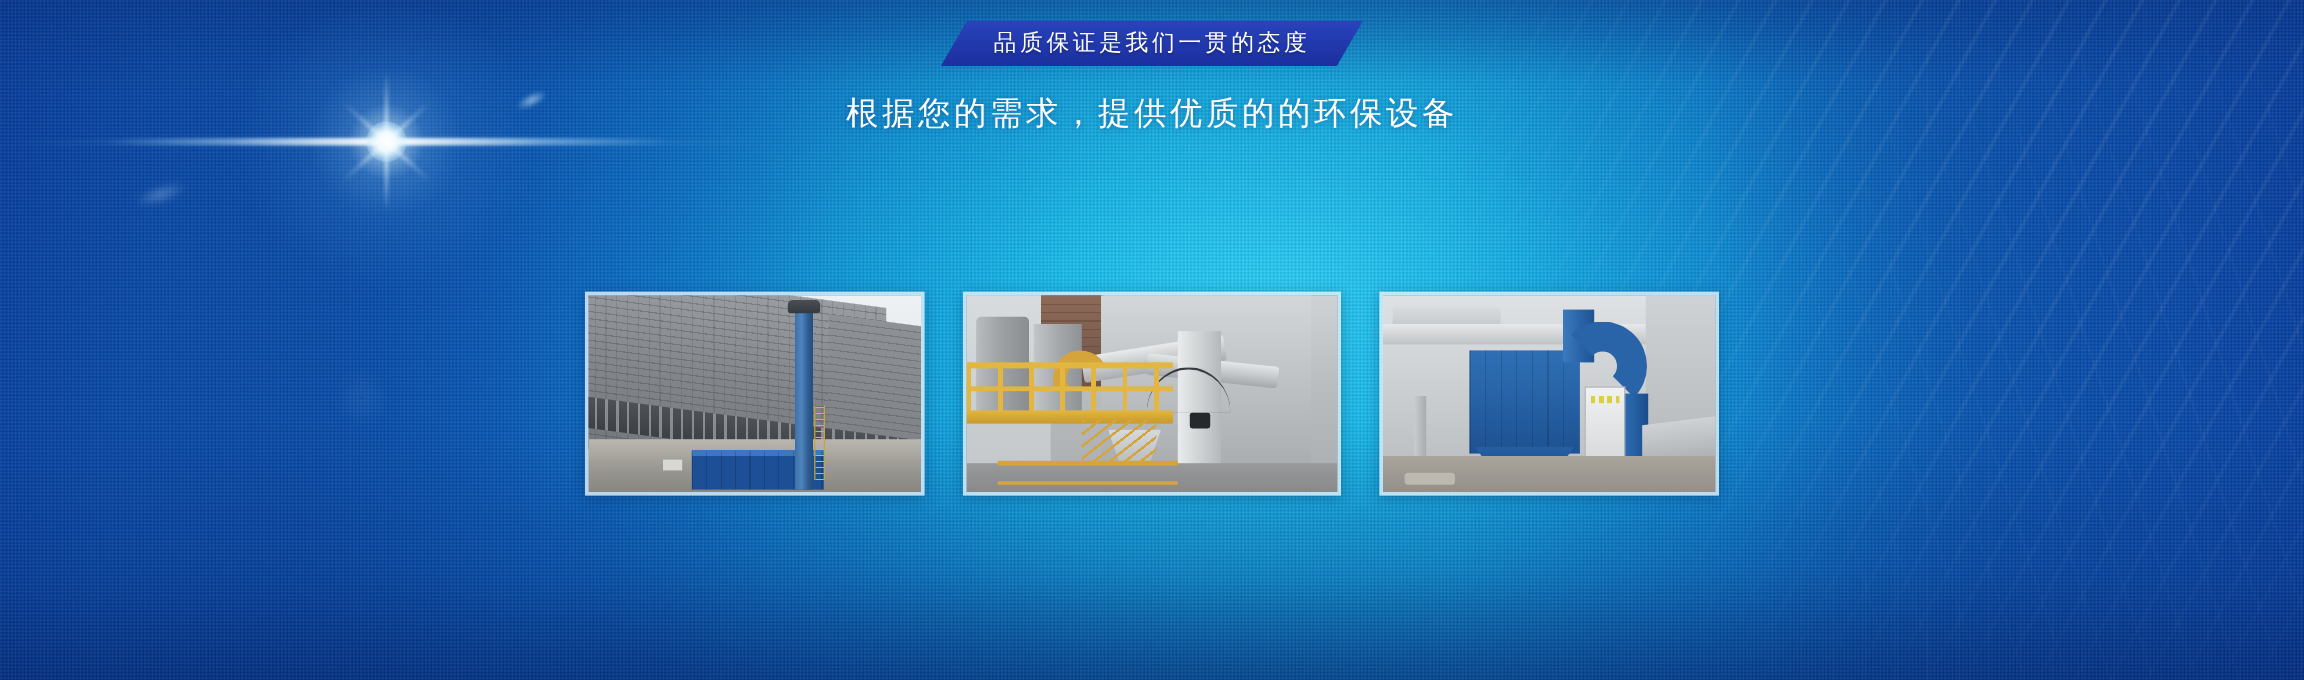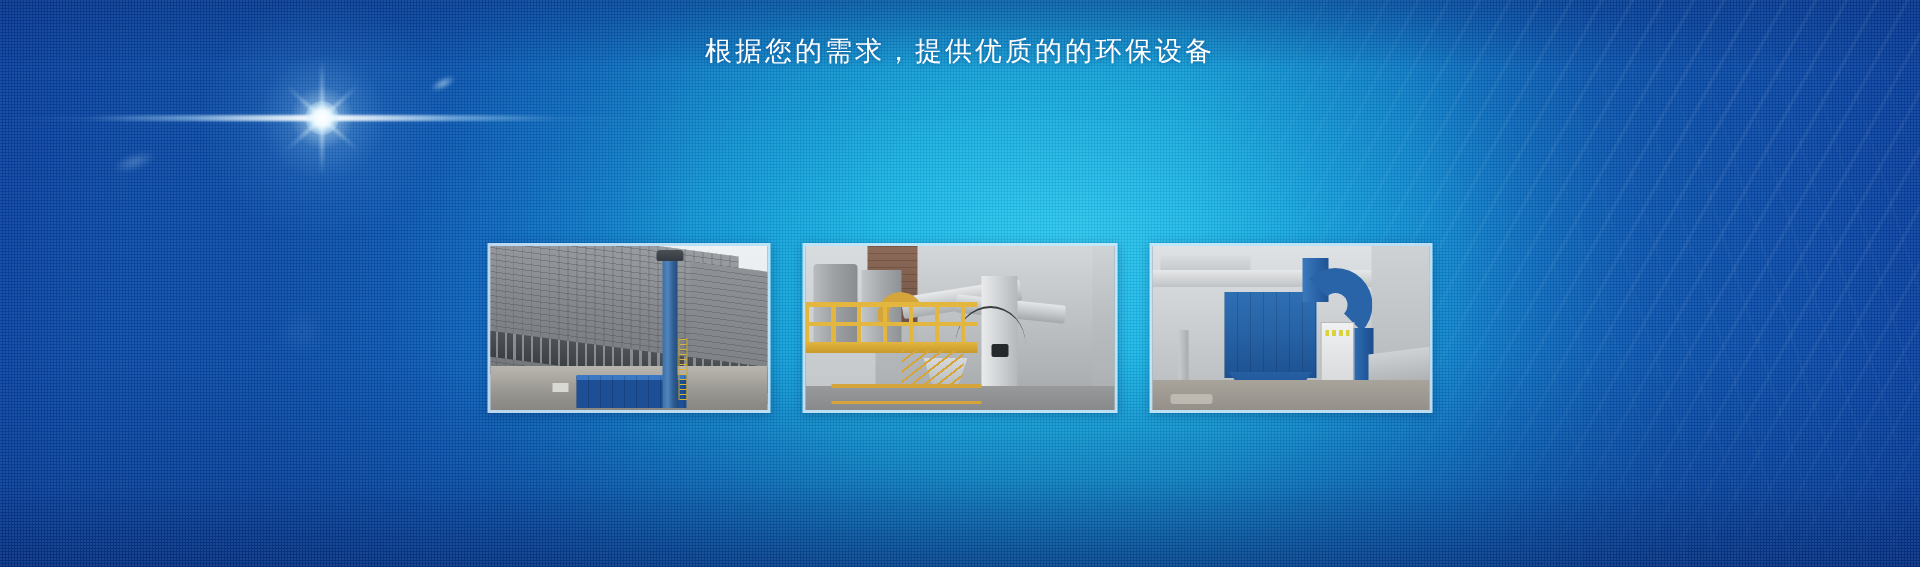--- a/index.html
+++ b/index.html
@@ -186,21 +186,21 @@
   }
   .badge-text {
     font-size:19px;
     color:#ffffff;
     letter-spacing:3px;
     white-space:nowrap;
     text-shadow:0 1px 2px rgba(0,0,0,0.25);
   }
 
   .subtitle {
-    margin-top:33px;
+    margin-top:21px;
     font-size:27px;
     color:#ffffff;
     letter-spacing:3px;
     white-space:nowrap;
     text-shadow:0 1px 5px rgba(10,50,120,0.45);
   }
 
   
   .photos {
     position:absolute;
@@ -420,20 +420,25 @@
     <div class="flare-d2"></div>
     <div class="flare-core"></div>
     <div class="flare-ghost"></div>
     <div class="flare-ghost2"></div>
   </div>
   <div class="flare-small"></div>
 
   <div class="content">
 
 
+    <div class="badge-row">
+      <div class="badge">
+        <span class="badge-text">品质保证是我们一贯的态度</span>
+      </div>
+    </div>
 
     <div class="subtitle">根据您的需求，提供优质的的环保设备</div>
   </div>
 
   <div class="photos">
 
     <div class="photo">
       <div class="photo-inner">
         <div class="p1-sky"></div>
         <div class="p1-wall"></div>

